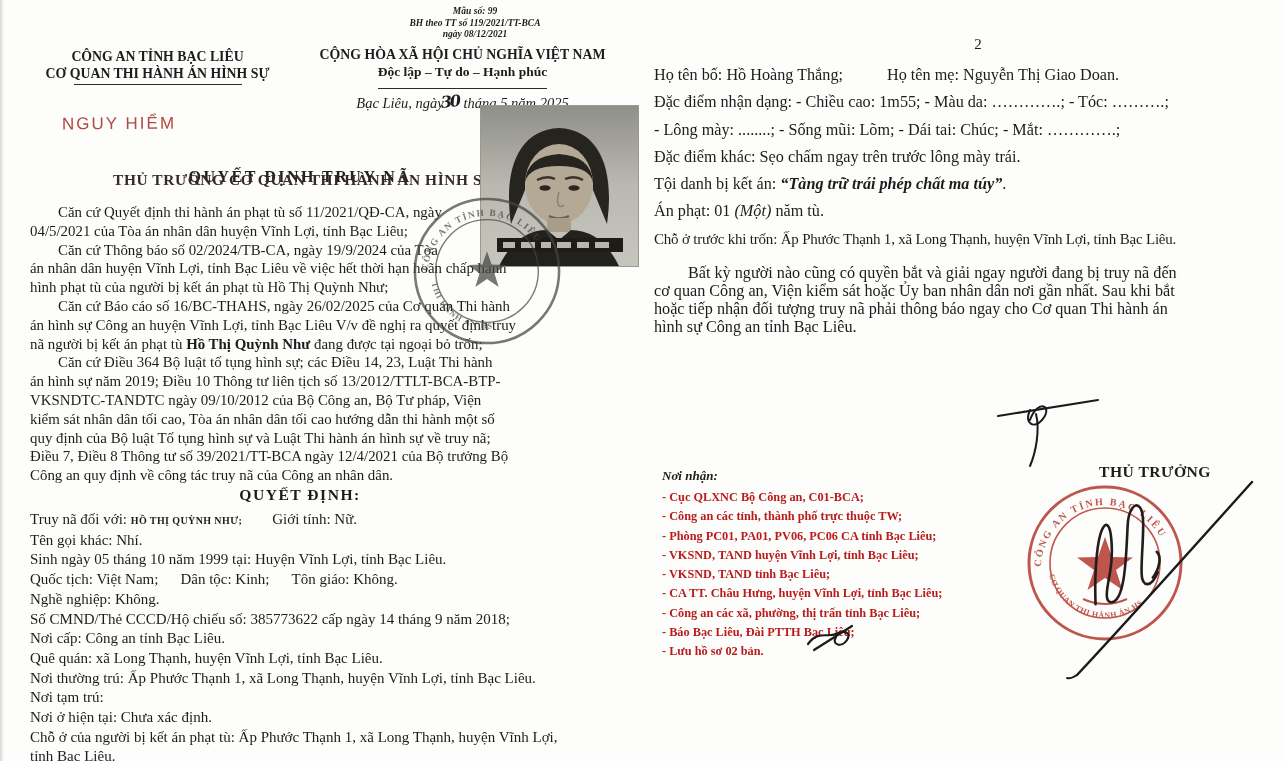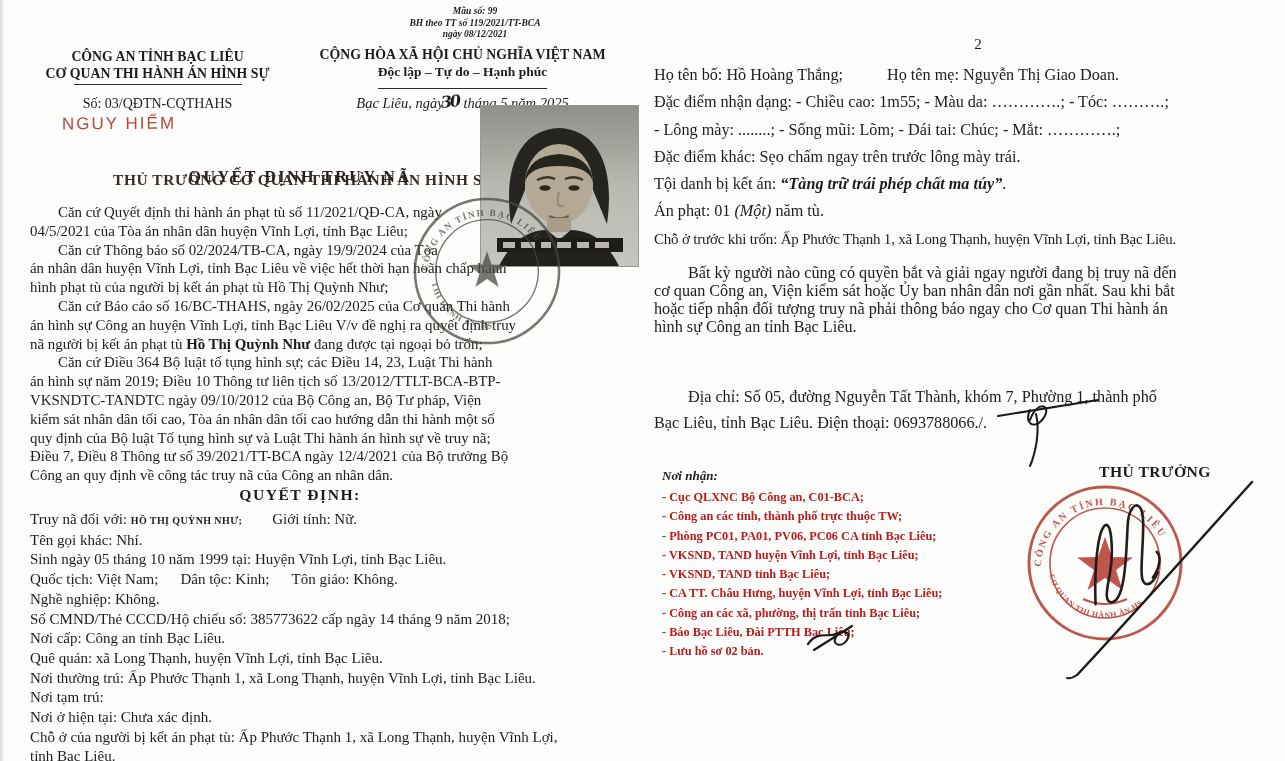--- a/index.html
+++ b/index.html
@@ -69,21 +69,20 @@
 
   <div class="abs ctr form-note pre">Mẫu số: 99
 BH theo TT số 119/2021/TT-BCA
 ngày 08/12/2021</div>
 
   <div class="abs ctr issuer">
     <div>CÔNG AN TỈNH BẠC LIÊU</div>
     <div>CƠ QUAN THI HÀNH ÁN HÌNH SỰ</div>
     <span class="issuer-underline"></span>
   </div>
-  <div class="abs ctr doc-number">Số: 03/QĐTN-CQTHAHS</div>
   <div class="abs danger-stamp">NGUY HIỂM</div>
 
   <div class="abs ctr motto">
     <div>CỘNG HÒA XÃ HỘI CHỦ NGHĨA VIỆT NAM</div>
     <span class="motto-u">Độc lập – Tự do – Hạnh phúc</span>
   </div>
   <div class="abs ctr dateline">
     <span>Bạc Liêu, ngày</span><span class="hand-day">30</span>
     <span>tháng 5 năm 2025</span>
   </div>
@@ -193,22 +192,20 @@
     <div>Đặc điểm khác: Sẹo chấm ngay trên trước lông mày trái.</div>
     <div><span>Tội danh bị kết án: </span><span class="b i">“Tàng trữ trái phép chất ma túy”</span><span>.</span></div>
     <div><span>Án phạt: 01 </span><span class="i">(Một)</span><span> năm tù.</span></div>
     <div class="tight">Chỗ ở trước khi trốn: Ấp Phước Thạnh 1, xã Long Thạnh, huyện Vĩnh Lợi, tỉnh Bạc Liêu.</div>
   </div>
 
   <div class="abs p2-para1 pre">Bất kỳ người nào cũng có quyền bắt và giải ngay người đang bị truy nã đến
 cơ quan Công an, Viện kiểm sát hoặc Ủy ban nhân dân nơi gần nhất. Sau khi bắt
 hoặc tiếp nhận đối tượng truy nã phải thông báo ngay cho Cơ quan Thi hành án
 hình sự Công an tỉnh Bạc Liêu.</div>
-  <div class="abs p2-para2 pre">Địa chỉ: Số 05, đường Nguyễn Tất Thành, khóm 7, Phường 1, thành phố
-Bạc Liêu, tỉnh Bạc Liêu. Điện thoại: 0693788066./.</div>
 
   <div class="abs recipients">
     <div class="recipients-label">Nơi nhận:</div>
     <ul>
       <li>- Cục QLXNC Bộ Công an, C01-BCA;</li>
       <li>- Công an các tỉnh, thành phố trực thuộc TW;</li>
       <li>- Phòng PC01, PA01, PV06, PC06 CA tỉnh Bạc Liêu;</li>
       <li>- VKSND, TAND huyện Vĩnh Lợi, tỉnh Bạc Liêu;</li>
       <li>- VKSND, TAND tỉnh Bạc Liêu;</li>
       <li>- CA TT. Châu Hưng, huyện Vĩnh Lợi, tỉnh Bạc Liêu;</li>

